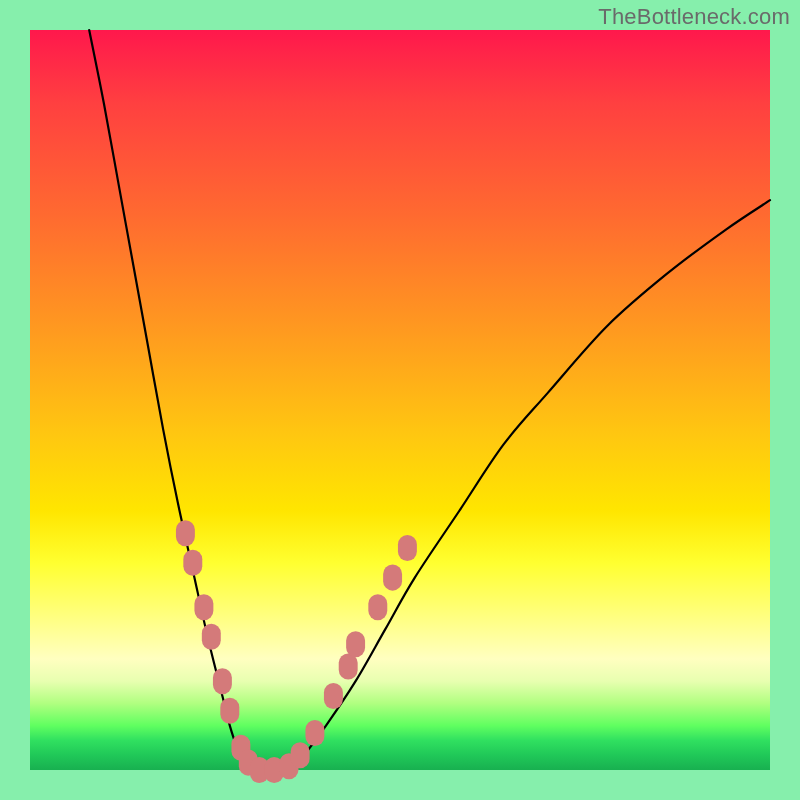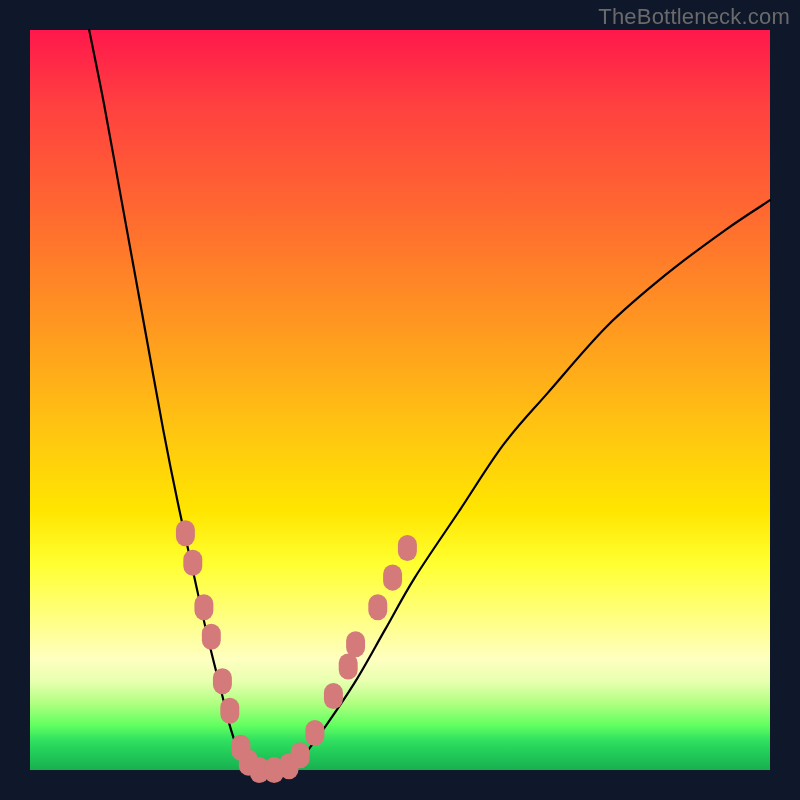--- a/index.html
+++ b/index.html
@@ -8,21 +8,21 @@
     width: 800px;
     height: 800px;
     background: #000;
     overflow: hidden;
     font-family: Arial, Helvetica, sans-serif;
   }
   .frame {
     position: relative;
     width: 800px;
     height: 800px;
-    background: #0f172a;
+    background: #86efac;
   }
   .plot-area {
     position: absolute;
     left: 30px;
     top: 30px;
     width: 740px;
     height: 740px;
     background: linear-gradient(to bottom,
       #ff184c 0%,
       #ff4040 10%,

